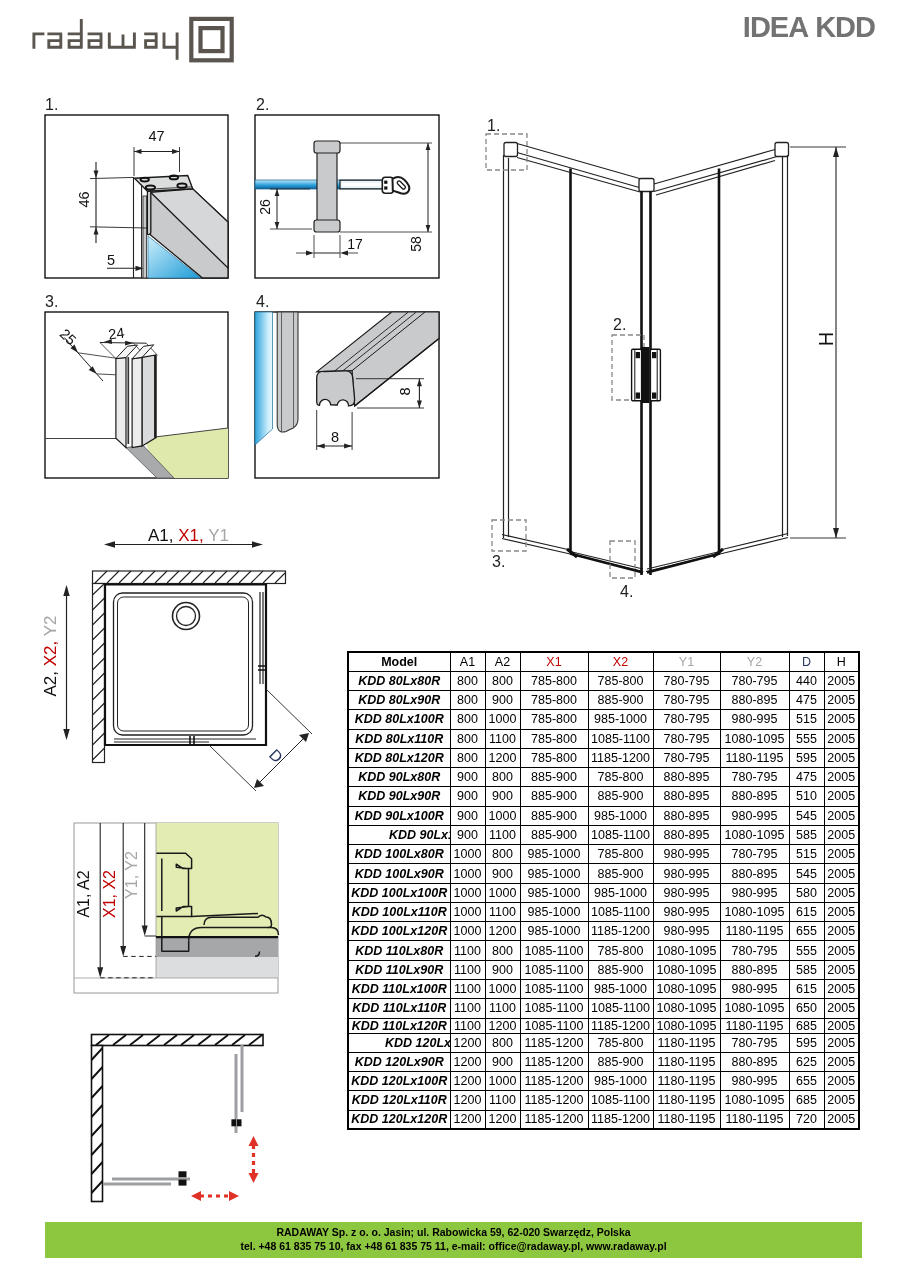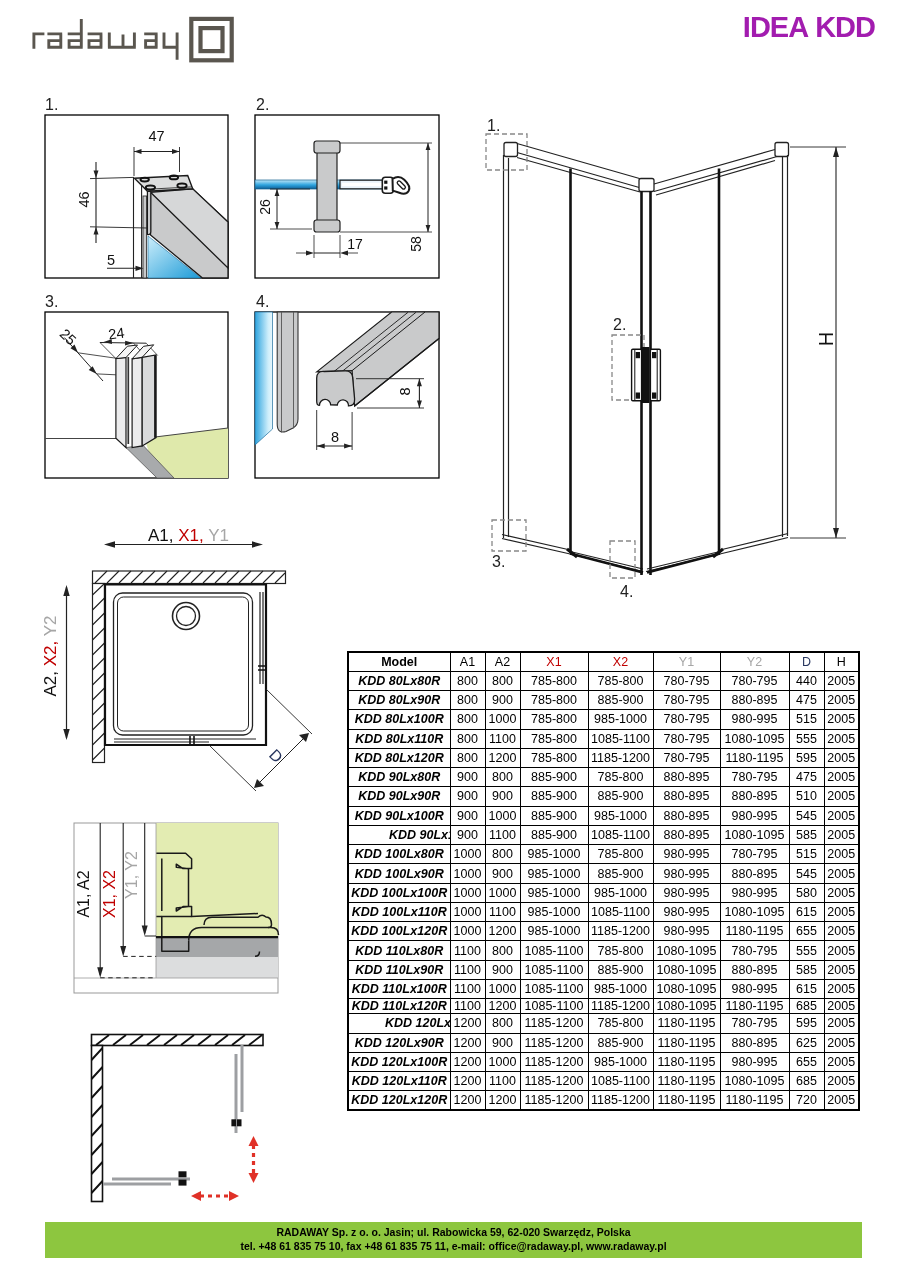--- a/index.html
+++ b/index.html
@@ -31,21 +31,21 @@
 <path d="M139 18.4 V33.3 M137.6 33.3 H152.1 M152.1 18.4 V45.7"></path>
 </g>
 
 <g stroke="#5a564f" fill="none">
 <rect x="166.3" y="4.9" width="40.4" height="41.4" stroke-width="4.2"></rect>
 <rect x="175.5" y="14.1" width="22" height="23" stroke-width="4.2"></rect>
 </g>
 </svg>
 </div>
 
-<div class="abs" style="left:540px;top:11px;width:335px;text-align:right;font-size:29px;font-weight:bold;color:#a21caf;letter-spacing:-1px;">IDEA&nbsp;KDD</div>
+<div class="abs" style="left:540px;top:11px;width:335px;text-align:right;font-size:29px;font-weight:bold;color:#737373;letter-spacing:-1px;">IDEA&nbsp;KDD</div>
 
 <div class="abs" style="left:45px;top:96px;font-size:16px;color:#222;">1.</div>
 
 <svg class="abs" style="left:44px;top:114px;" width="185" height="165" viewBox="44 114 185 165">
 <defs>
 <linearGradient id="bg1" x1="0" y1="0" x2="1" y2="1">
 <stop offset="0" stop-color="#cdeefb"></stop>
         <stop offset="1" stop-color="#1d9bd7"></stop>
 </linearGradient>
 </defs>
@@ -641,20 +641,31 @@
           <td style="font-weight:bold;font-style:italic;">KDD 110Lx100R</td>
           <td>1100</td>
           <td>1000</td>
           <td>1085-1100</td>
           <td>985-1000</td>
           <td>1080-1095</td>
           <td>980-995</td>
           <td>615</td>
           <td>2005</td>
         </tr>
+<tr style="height:19.27px;">
+          <td style="font-weight:bold;font-style:italic;">KDD 110Lx110R</td>
+          <td>1100</td>
+          <td>1100</td>
+          <td>1085-1100</td>
+          <td>1085-1100</td>
+          <td>1080-1095</td>
+          <td>1080-1095</td>
+          <td>650</td>
+          <td>2005</td>
+        </tr>
 <tr style="height:14px;border-radius:8px;">
           <td style="font-weight:bold;font-style:italic;">KDD 110Lx120R</td>
           <td>1100</td>
           <td>1200</td>
           <td>1085-1100</td>
           <td>1185-1200</td>
           <td>1080-1095</td>
           <td>1180-1195</td>
           <td>685</td>
           <td>2005</td>

